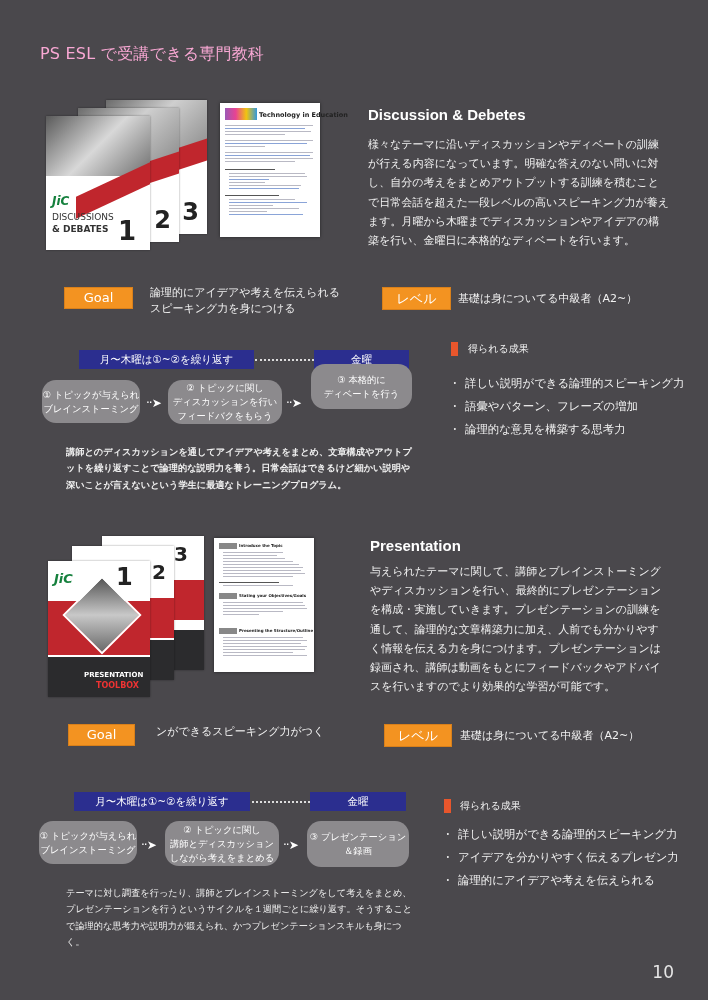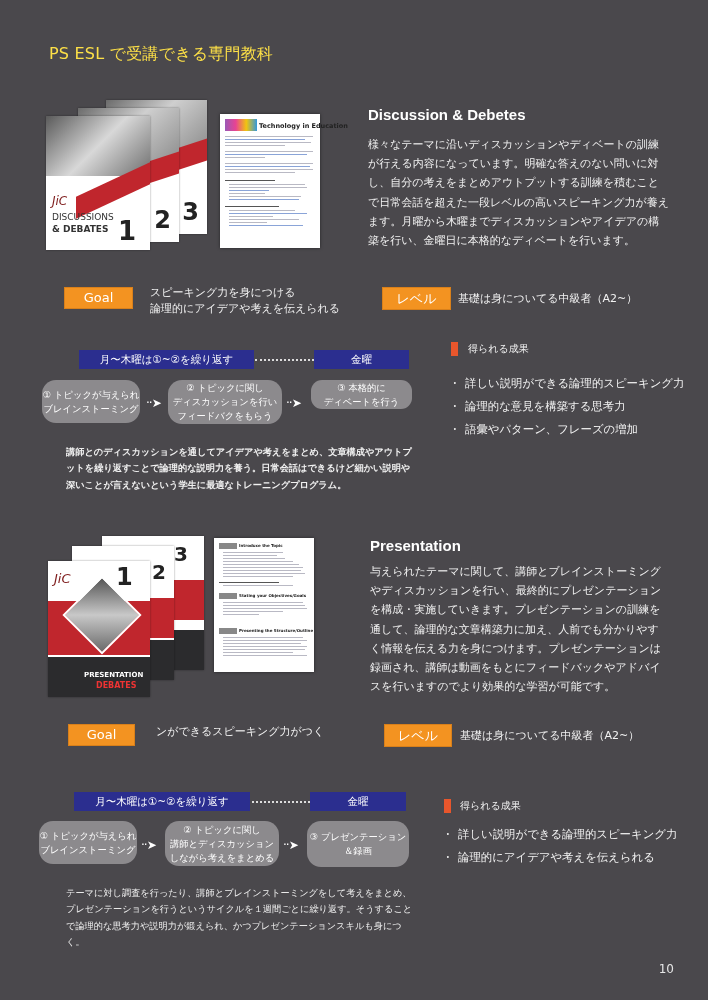--- a/index.html
+++ b/index.html
@@ -1,27 +1,27 @@
 <!DOCTYPE html>
 <html><head>
 <meta charset="utf-8">
 <style>
   * { box-sizing: border-box; margin: 0; padding: 0; }
   html, body { width: 708px; height: 1000px; background: #4a484c; overflow: hidden; }
   body { position: relative; font-family: "DejaVu Sans", "Liberation Sans", sans-serif; color: #ffffff; }
   .abs { position: absolute; }
 
-  .page-title { left: 49px; top: 44px; font-size: 16px; letter-spacing: 0.2px; color: #fde047; }
+  .page-title { left: 40px; top: 44px; font-size: 16px; letter-spacing: 0.2px; color: #f9a8d4; }
 
   
   .booklet { position: absolute; background: #ffffff; box-shadow: 0 0 2px rgba(0,0,0,0.4); overflow: hidden; }
   .booklet .photo { position: absolute; left: 0; right: 0; top: 0; background: linear-gradient(135deg, #6b6b6b, #cfcfcf 45%, #8a8a8a); }
   .booklet .red { position: absolute; background: #c0262d; }
   .booklet .num { position: absolute; font-family: "DejaVu Sans", sans-serif; font-weight: bold; color: #222; }
-  .logo { position: absolute; color: #7f1d1d; font-weight: normal; font-style: italic; font-family: "DejaVu Sans", sans-serif; }
+  .logo { position: absolute; color: #15803d; font-weight: bold; font-style: italic; font-family: "DejaVu Sans", sans-serif; }
   .cover-title { position: absolute; color: #333; font-family: "DejaVu Sans", sans-serif; }
 
   .doc-page { position: absolute; background: #ffffff; box-shadow: 0 0 3px rgba(0,0,0,0.5); }
   .doc-line { position: absolute; height: 1px; background: #b9b9c4; }
   .doc-line.blue { background: #8aa4d8; }
   .doc-head { position: absolute; font-size: 6.5px; font-weight: bold; color: #222; white-space: nowrap; }
 
   .section-title { font-size: 15px; font-weight: bold; color: #ffffff; font-family: "Liberation Sans", sans-serif; }
   .section-body { font-size: 11px; line-height: 19.2px; color: #f2f2f2; width: 302px; }
 
@@ -35,21 +35,21 @@
   .arrow { position: absolute; color: #ffffff; font-size: 12px; letter-spacing: -1px; }
 
   .outcome-head { position: absolute; font-size: 10px; color: #f2f2f2; }
   .outcome-marker { position: absolute; width: 7px; height: 14px; background: #e8562c; }
   .outcome-list { position: absolute; list-style: none; }
   .outcome-list li { font-size: 11.4px; color: #f2f2f2; height: 23px; }
   .outcome-list li .dot { display: inline-block; width: 16px; }
 
   .summary { position: absolute; font-size: 9.2px; line-height: 16.4px; color: #f0f0f0; width: 350px; }
 
-  .page-number { right: 34px; top: 962px; font-size: 12px; color: #e6e6e6; }
+  .page-number { right: 34px; top: 962px; font-size: 17px; color: #e6e6e6; }
 </style>
 </head>
 <body>
 
 <div class="abs page-title">PS ESL で受講できる専門教科</div>
 
 <div>
 
   <div>
     <div class="booklet" style="left:106px; top:100px; width:101px; height:134px;">
@@ -65,21 +65,21 @@
     <div class="booklet" style="left:46px; top:116px; width:104px; height:134px;">
       <div class="photo" style="height:60px; background:linear-gradient(135deg,#5a5a5a,#d8d8d8 50%,#6e6e6e);"></div>
       <div class="red" style="left:30px; top:62px; width:80px; height:22px; transform:skewY(-25deg);"></div>
       <div class="logo" style="left:6px; top:78px; font-size:12px;">JiC</div>
       <div class="cover-title" style="left:6px; top:96px; font-size:9px;">DISCUSSIONS</div>
       <div class="cover-title" style="left:6px; top:108px; font-size:9px; font-weight:bold;">&amp; DEBATES</div>
       <div class="num" style="left:72px; bottom:4px; font-size:26px;">1</div>
     </div>
   </div>
 
-  <div class="doc-page" style="left:220px; top:114px; width:100px; height:134px;">
+  <div class="doc-page" style="left:220px; top:103px; width:100px; height:134px;">
     <div style="position:absolute; left:5px; top:5px; width:32px; height:12px; background:linear-gradient(90deg,#9b59b6,#e84393,#f1c40f,#3498db);"></div>
     <div class="doc-head" style="left:39px; top:8px;">Technology in Education</div>
     <div class="doc-line" style="left:5px; top:22px; width:88px;"></div>
     <div class="doc-line blue" style="left:5px; top:25px; width:80px;"></div>
     <div class="doc-line" style="left:5px; top:28px; width:86px;"></div>
     <div class="doc-line" style="left:5px; top:31px; width:60px;"></div>
     <div class="doc-line" style="left:5px; top:37px; width:88px;"></div>
     <div class="doc-line blue" style="left:5px; top:40px; width:82px;"></div>
     <div class="doc-line" style="left:5px; top:43px; width:40px;"></div>
     <div class="doc-line" style="left:5px; top:49px; width:88px;"></div>
@@ -100,46 +100,46 @@
     <div class="doc-line" style="left:9px; top:105px; width:70px;"></div>
     <div class="doc-line" style="left:9px; top:108px; width:38px;"></div>
     <div class="doc-line blue" style="left:9px; top:111px; width:74px;"></div>
   </div>
 
   <div class="abs section-title" style="left:368px; top:106px;text-align:right;">Discussion &amp; Debetes</div>
   <div class="abs section-body" style="left:368px; top:135px;">様々なテーマに沿いディスカッションやディベートの訓練が行える内容になっています。明確な答えのない問いに対し、自分の考えをまとめアウトプットする訓練を積むことで日常会話を超えた一段レベルの高いスピーキング力が養えます。月曜から木曜までディスカッションやアイデアの構築を行い、金曜日に本格的なディベートを行います。</div>
 
   <div class="badge" style="left:64px; top:287px; width:69px; height:22px; line-height:20px;">Goal</div>
   <div class="goal-text" style="left:150px; top:285px;">
+    <div>論理的にアイデアや考えを伝えられる</div>
     <div>スピーキング力を身につける</div>
-    <div>論理的にアイデアや考えを伝えられる</div>
   </div>
   <div class="badge" style="left:382px; top:287px; width:69px; height:23px; line-height:21px;">レベル</div>
   <div class="level-text" style="left:458px; top:291px;">基礎は身についてる中級者（A2~）</div>
 
   <div class="day-bar" style="left:79px; top:350px; width:175px;">月〜木曜は①~②を繰り返す</div>
   <div class="dotted" style="left:255px; top:359px; width:59px;"></div>
   <div class="day-bar" style="left:314px; top:350px; width:95px;">金曜</div>
 
   <div class="step" style="left:42px; top:380px; width:98px; height:43px;">① トピックが与えられ
 ブレインストーミング</div>
   <div class="arrow" style="left:146px; top:396px;">··➤</div>
   <div class="step" style="left:168px; top:380px; width:114px; height:44px;">② トピックに関し
 ディスカッションを行い
 フィードバクをもらう</div>
   <div class="arrow" style="left:286px; top:396px;">··➤</div>
-  <div class="step" style="left:311px; top:380px; width:101px; height:29px;border-radius:11px;">③ 本格的に
+  <div class="step" style="left:311px; top:364px; width:101px; height:45px;">③ 本格的に
 ディベートを行う</div>
 
   <div class="outcome-marker" style="left:451px; top:342px;"></div>
   <div class="outcome-head" style="left:468px; top:342px;">得られる成果</div>
   <ul class="outcome-list" style="left:449px; top:376px;">
     <li><span class="dot">・</span><span>詳しい説明ができる論理的スピーキング力</span></li>
+    <li><span class="dot">・</span><span>語彙やパターン、フレーズの増加</span></li>
     <li><span class="dot">・</span><span>論理的な意見を構築する思考力</span></li>
-    <li><span class="dot">・</span><span>語彙やパターン、フレーズの増加</span></li>
   </ul>
 
   <div class="summary" style="left:66px; top:444px;font-weight:bold;">講師とのディスカッションを通してアイデアや考えをまとめ、文章構成やアウトプットを繰り返すことで論理的な説明力を養う。日常会話はできるけど細かい説明や深いことが言えないという学生に最適なトレーニングプログラム。</div>
 </div>
 
 <div>
 
   <div>
     <div class="booklet" style="left:102px; top:536px; width:102px; height:134px;">
       <div class="num" style="right:16px; top:6px; font-size:20px;">3</div>
@@ -151,21 +151,21 @@
       <div class="red" style="left:0; top:52px; width:102px; height:40px;"></div>
       <div style="position:absolute; left:0; bottom:0; width:102px; height:40px; background:#2b2b2d;"></div>
     </div>
     <div class="booklet" style="left:48px; top:561px; width:102px; height:136px;">
       <div class="logo" style="left:6px; top:10px; font-size:13px;">JiC</div>
       <div class="num" style="left:68px; top:2px; font-size:24px;">1</div>
       <div class="red" style="left:0; top:40px; width:102px; height:54px;"></div>
       <div style="position:absolute; left:26px; top:26px; width:56px; height:56px; background:linear-gradient(135deg,#555,#c8c8c8 50%,#6a6a6a); transform:rotate(45deg); border:2px solid #fff;"></div>
       <div style="position:absolute; left:0; bottom:0; width:102px; height:40px; background:#2b2b2d;"></div>
       <div class="cover-title" style="left:36px; bottom:18px; font-size:7px; color:#fff; font-weight:bold;">PRESENTATION</div>
-      <div class="cover-title" style="left:48px; bottom:7px; font-size:8px; color:#e33; font-weight:bold;">DEBATES</div>
+      <div class="cover-title" style="left:48px; bottom:7px; font-size:8px; color:#e33; font-weight:bold;">TOOLBOX</div>
     </div>
   </div>
 
   <div class="doc-page" style="left:214px; top:538px; width:100px; height:134px;">
     <div style="position:absolute; left:5px; top:5px; width:18px; height:6px; background:#888;"></div>
     <div class="doc-head" style="left:25px; top:5px; font-size:4px;">Introduce the Topic</div>
     <div class="doc-line" style="left:9px; top:14px; width:60px;"></div>
     <div class="doc-line" style="left:9px; top:17px; width:54px;"></div>
     <div class="doc-line" style="left:9px; top:20px; width:62px;"></div>
     <div class="doc-line" style="left:9px; top:23px; width:70px;"></div>
@@ -215,19 +215,20 @@
 講師とディスカッション
 しながら考えをまとめる</div>
   <div class="arrow" style="left:283px; top:838px;">··➤</div>
   <div class="step" style="left:307px; top:821px; width:102px; height:46px;">③ プレゼンテーション
 ＆録画</div>
 
   <div class="outcome-marker" style="left:444px; top:799px;"></div>
   <div class="outcome-head" style="left:460px; top:799px;">得られる成果</div>
   <ul class="outcome-list" style="left:442px; top:827px;">
     <li><span class="dot">・</span><span>詳しい説明ができる論理的スピーキング力</span></li>
+    <li><span class="dot">・</span><span>アイデアを分かりやすく伝えるプレゼン力</span></li>
     <li><span class="dot">・</span><span>論理的にアイデアや考えを伝えられる</span></li>
   </ul>
 
   <div class="summary" style="left:66px; top:885px;">テーマに対し調査を行ったり、講師とブレインストーミングをして考えをまとめ、プレゼンテーションを行うというサイクルを１週間ごとに繰り返す。そうすることで論理的な思考力や説明力が鍛えられ、かつプレゼンテーションスキルも身につく。</div>
 </div>
 
 <div class="abs page-number">10</div>
 
 </body></html>

